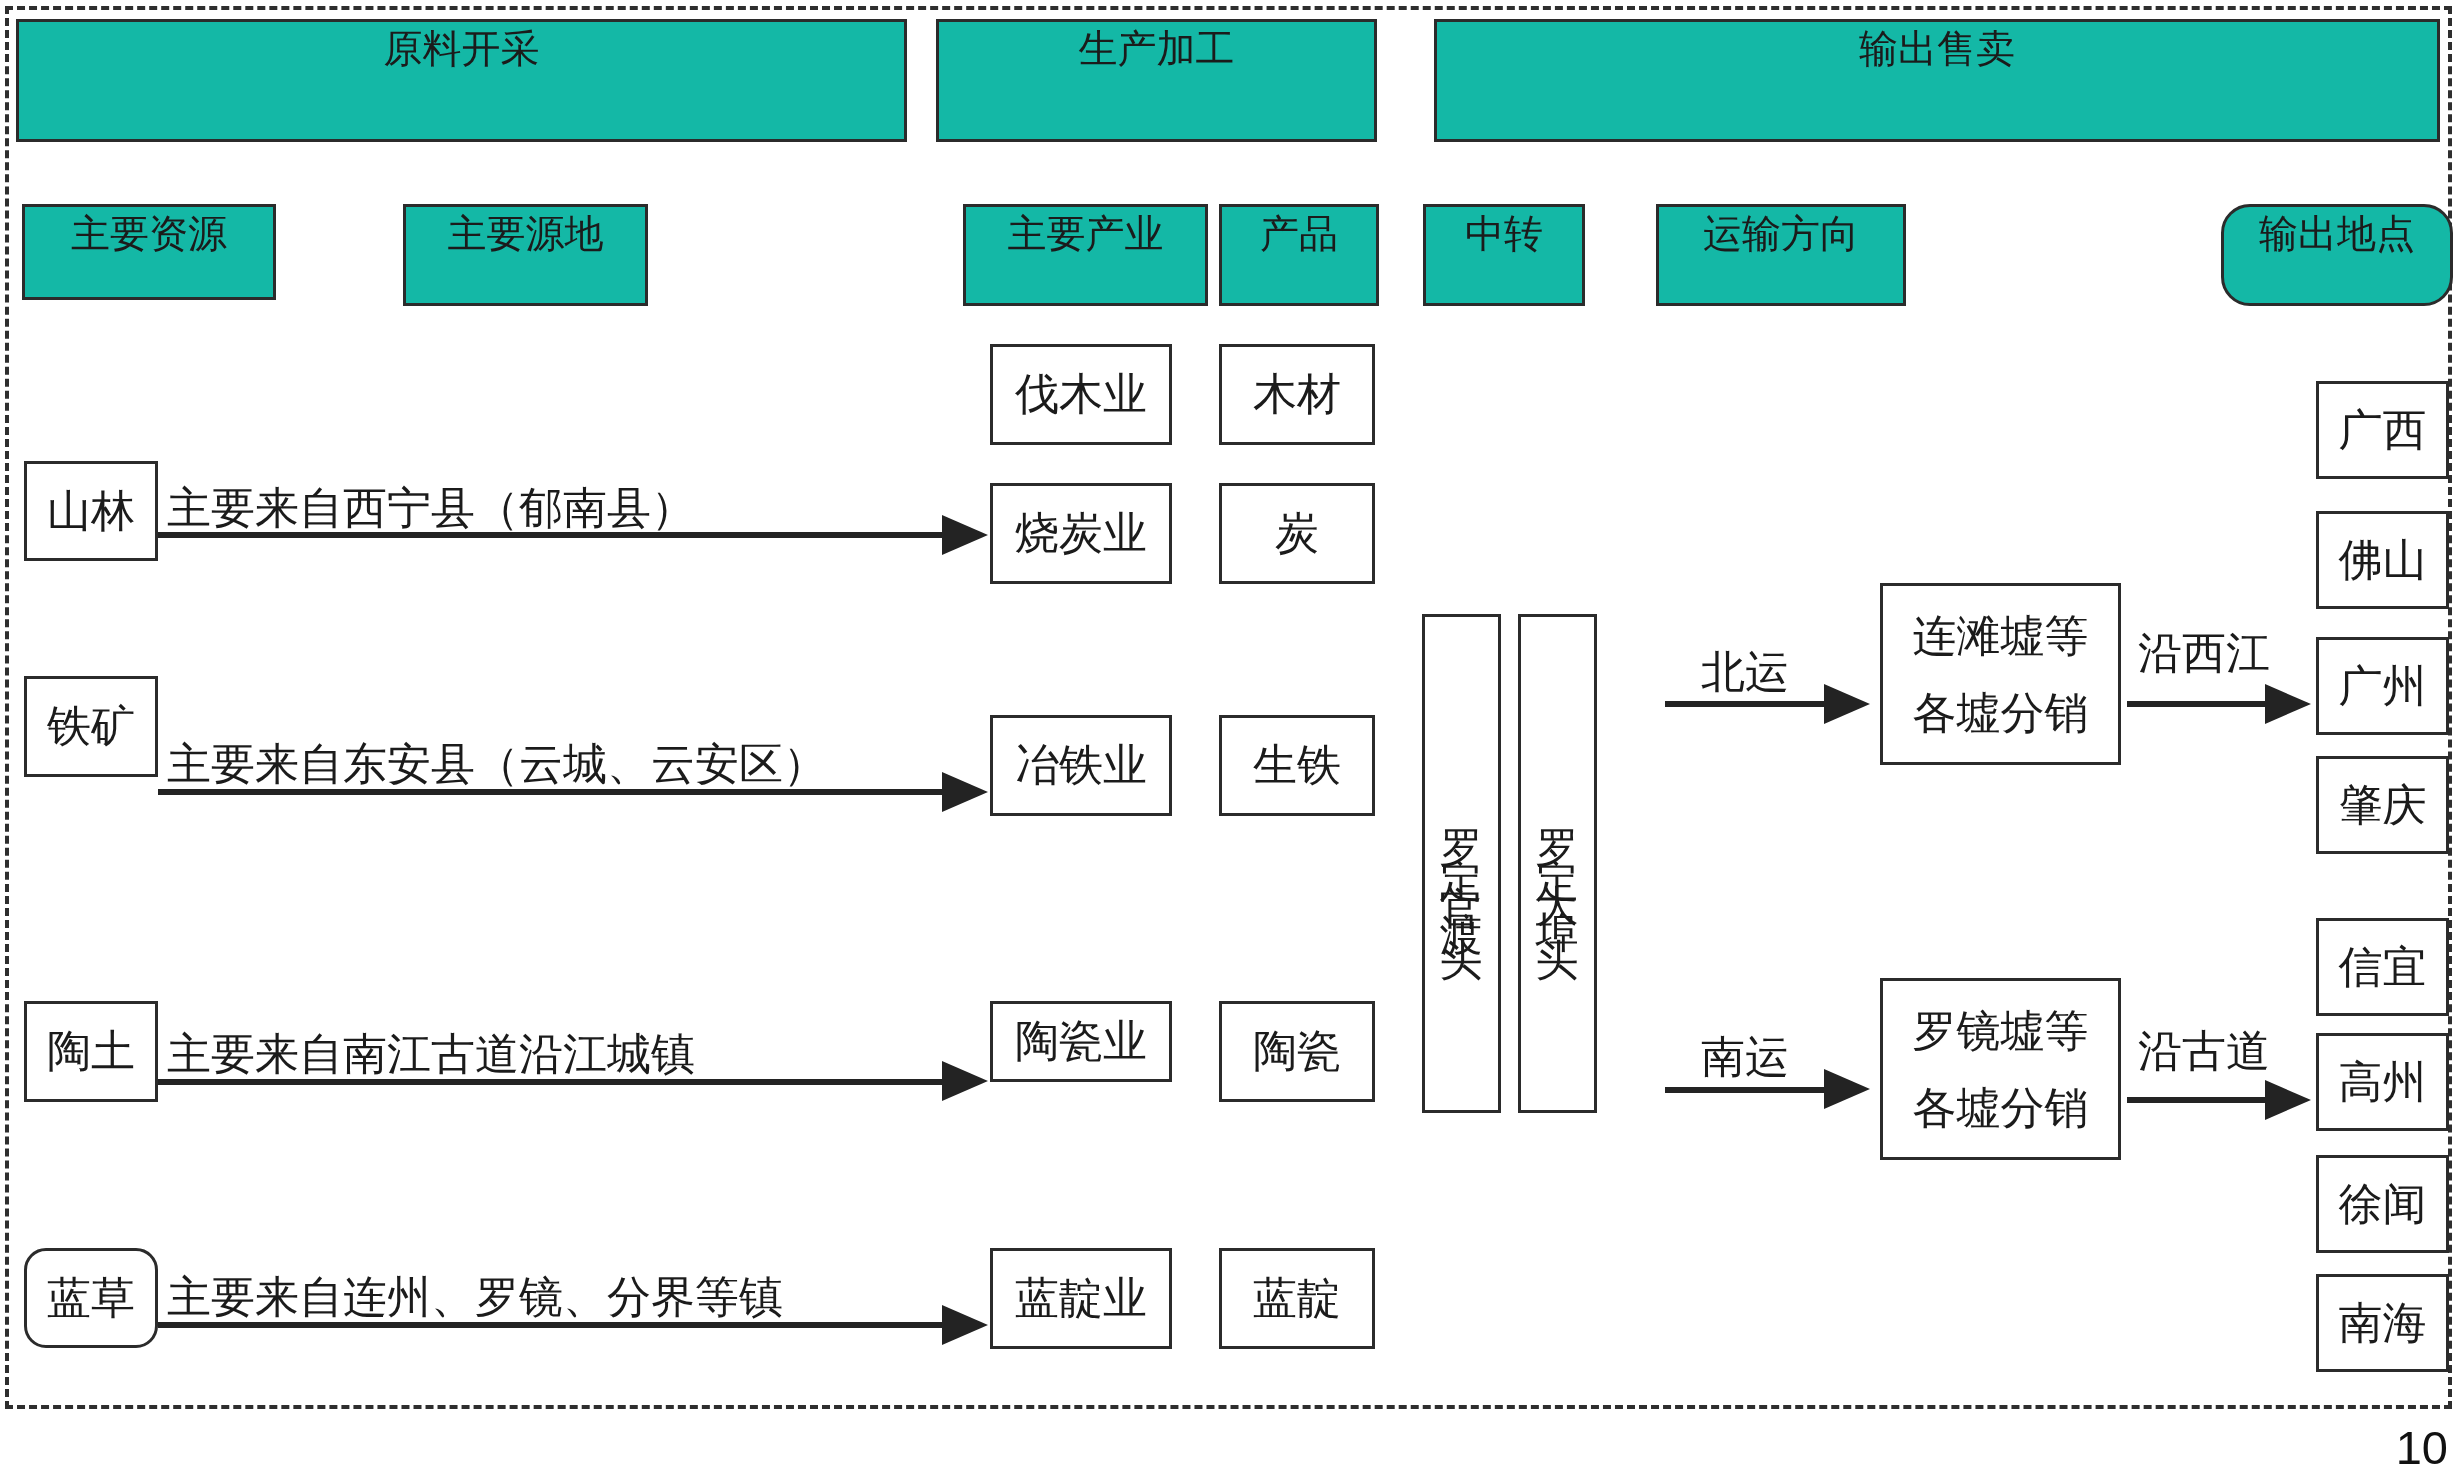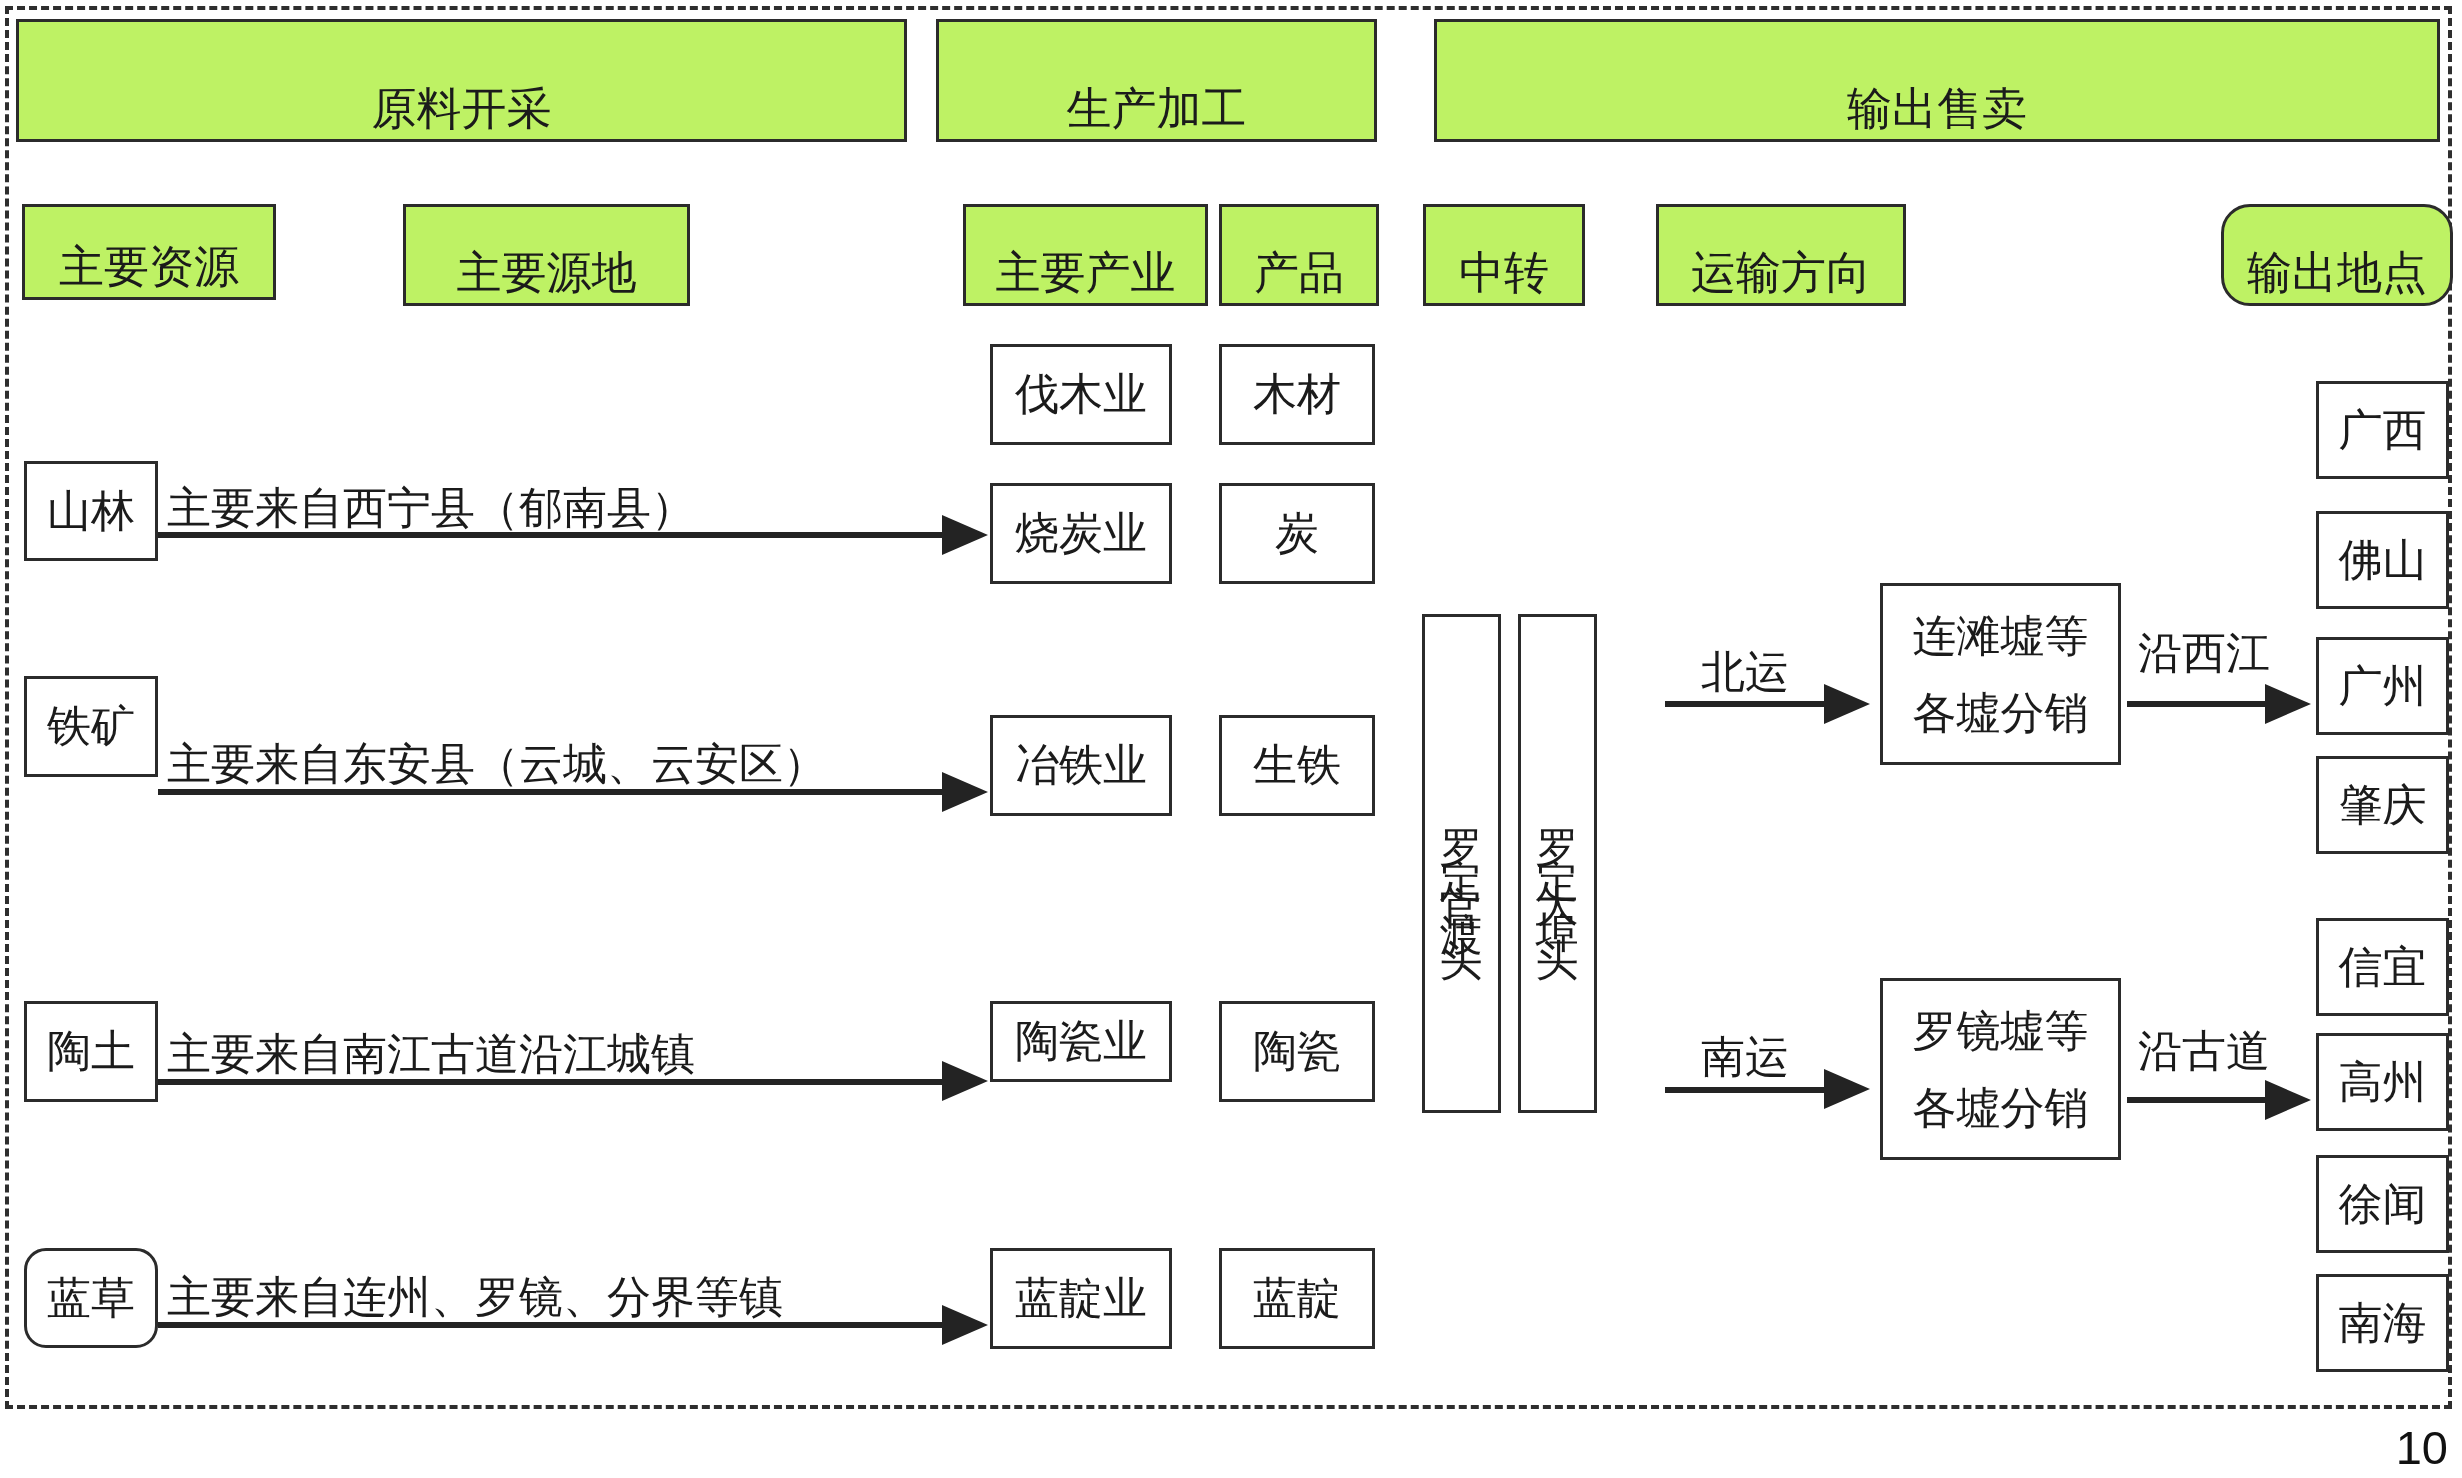--- a/index.html
+++ b/index.html
@@ -6,23 +6,23 @@
   body{
     position:relative;width:2462px;height:1478px;background:#ffffff;
     font-family:"Liberation Sans","DejaVu Sans",sans-serif;color:#1a1a1a;
     overflow:hidden;
   }
   .dashed-frame{
     position:absolute;left:4.7px;top:6.3px;width:2447px;height:1403px;
     border:4px dashed #2e2e2e;box-sizing:border-box;background:#ffffff;
   }
   .gray-box{
-    position:absolute;background:#bef264;border:3.2px solid #2b2b2b;box-sizing:border-box;
-    display:flex;align-items:flex-end;justify-content:center;
-    font-size:45px;color:#1b1b1b;white-space:nowrap;
+    position:absolute;background:#14b8a6;border:3.2px solid #2b2b2b;box-sizing:border-box;
+    display:flex;align-items:flex-start;justify-content:center;
+    font-size:39px;color:#1b1b1b;white-space:nowrap;
   }
   .white-box{
     position:absolute;background:#ffffff;border:3.2px solid #2b2b2b;box-sizing:border-box;
     display:flex;align-items:center;justify-content:center;
     font-size:44px;color:#1b1b1b;white-space:nowrap;
   }
   .dist-box{flex-direction:column;line-height:77px;}
   .hline{position:absolute;background:#232323;height:6.3px;}
   .ah{
     position:absolute;width:0;height:0;
@@ -47,21 +47,21 @@
 <div class="gray-box" style="left:936px;top:19px;width:441px;height:123px;">
     <span>生产加工</span>
   </div>
 <div class="gray-box" style="left:1434px;top:19px;width:1006px;height:123px;">
     <span>输出售卖</span>
   </div>
 
 <div class="gray-box" style="left:22px;top:204px;width:254px;height:96px;">
     <span>主要资源</span>
   </div>
-<div class="gray-box" style="left:403px;top:204px;width:287px;height:102px;">
+<div class="gray-box" style="left:403px;top:204px;width:245px;height:102px;">
     <span>主要源地</span>
   </div>
 <div class="gray-box" style="left:963px;top:204px;width:245px;height:102px;">
     <span>主要产业</span>
   </div>
 <div class="gray-box" style="left:1219px;top:204px;width:160px;height:102px;">
     <span>产品</span>
   </div>
 <div class="gray-box" style="left:1423px;top:204px;width:162px;height:102px;">
     <span>中转</span>

